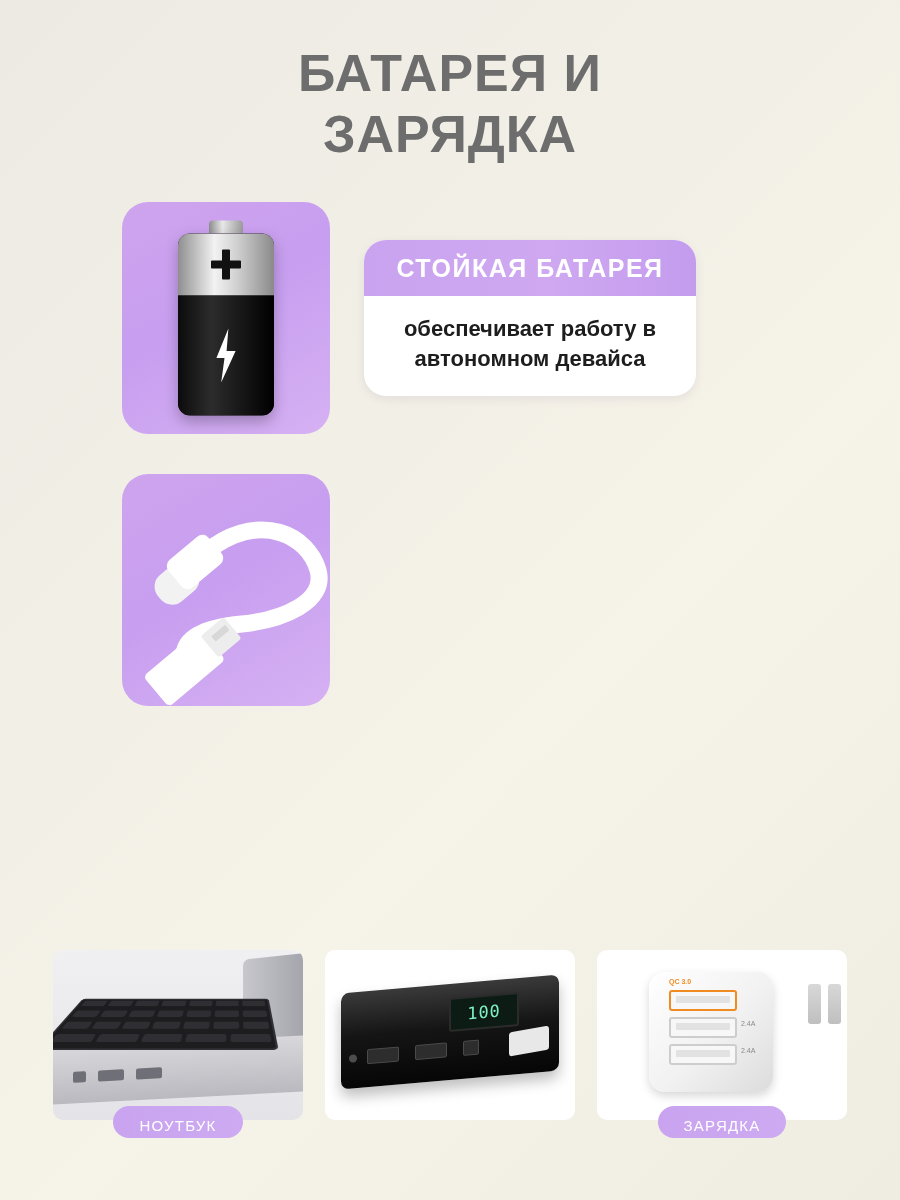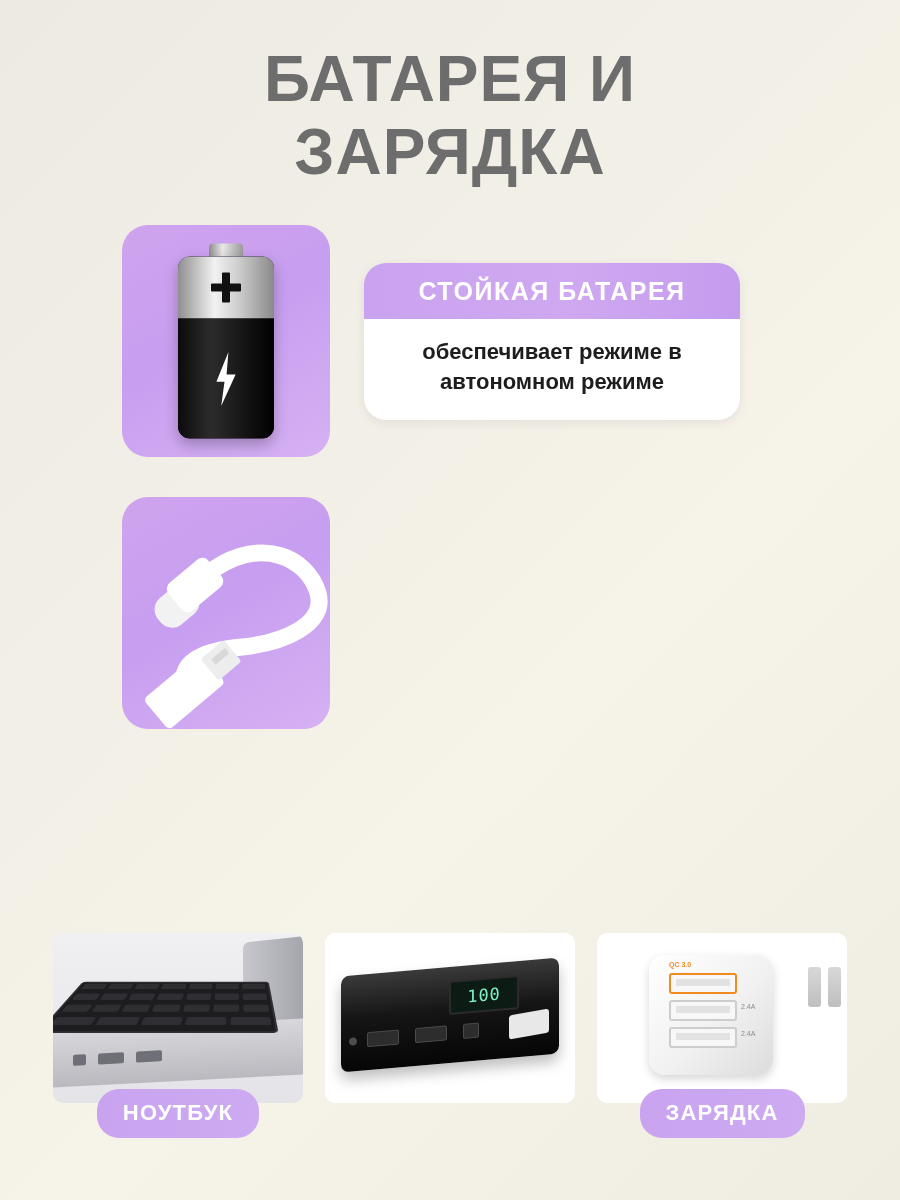--- a/index.html
+++ b/index.html
@@ -20,21 +20,21 @@
     height: 1200px;
     box-sizing: border-box;
   }
 
   
   .title-block {
     padding-top: 48px;
     text-align: center;
   }
   .title-line {
-    font-size: 64px;
+    font-size: 52px;
     line-height: 0.98;
     font-weight: 800;
     letter-spacing: 1px;
     color: #6d6d6d;
     text-transform: uppercase;
   }
   .title-line.second {
     margin-top: 10px;
   }
 
@@ -115,21 +115,21 @@
     height: 54px;
     background: #fff;
     clip-path: polygon(58% 0%, 18% 55%, 45% 55%, 34% 100%, 82% 42%, 52% 42%);
   }
 
   
   .cable-svg { position: absolute; left: 0; top: 0; }
 
   
   .card {
-    width: 376px;
+    width: 332px;
     background: #ffffff;
     border-radius: 22px;
     box-shadow: 0 3px 10px rgba(120,100,140,0.12);
     overflow: hidden;
     flex: 0 0 auto;
   }
   .card-head {
     background: linear-gradient(90deg, #c9a3ef 0%, #cfa8f1 55%, #c49cee 100%);
     color: #ffffff;
     font-size: 25px;
@@ -175,24 +175,24 @@
   .gal-photo.laptop { background: linear-gradient(180deg, #f0f0f2 0%, #e4e4e8 100%); }
   .gal-photo.bank { background: #ffffff; }
   .gal-photo.charger { background: #ffffff; }
 
   .gal-label {
     margin-top: -14px;
     position: relative;
     z-index: 3;
     background: linear-gradient(90deg, #c9a3ef, #cdaaf2);
     color: #ffffff;
-    font-size: 22px;
-    font-weight: 700;
+    font-size: 15px;
+    font-weight: 400;
     letter-spacing: 1.2px;
-    padding: 11px 26px 12px;
+    padding: 11px 26px 4px;
     border-radius: 22px;
     text-transform: uppercase;
     white-space: nowrap;
   }
 
   
   .lt-base {
     position: absolute;
     left: -6px; bottom: 22px;
     width: 262px; height: 56px;
@@ -344,21 +344,21 @@
             <div class="plus"></div>
           </div>
           <div class="bat-bottom">
             <div class="bolt"></div>
           </div>
         </div>
       </div>
     </div>
     <div class="card">
       <div class="card-head">СТОЙКАЯ БАТАРЕЯ</div>
-      <div class="card-body">обеспечивает режиме в автономном режиме</div>
+      <div class="card-body">обеспечивает работу в автономном девайса</div>
     </div>
   </div>
 
   <div class="feature row2">
     <div class="thumb">
       <svg class="cable-svg" width="208" height="232" viewBox="0 0 208 232">
 
         <g>
           <rect x="32" y="92" width="46" height="34" rx="15" fill="#f2f2f2" transform="rotate(-40 55 109)"></rect>
           <rect x="47" y="70" width="52" height="36" rx="8" fill="#ffffff" transform="rotate(-40 73 88)"></rect>

